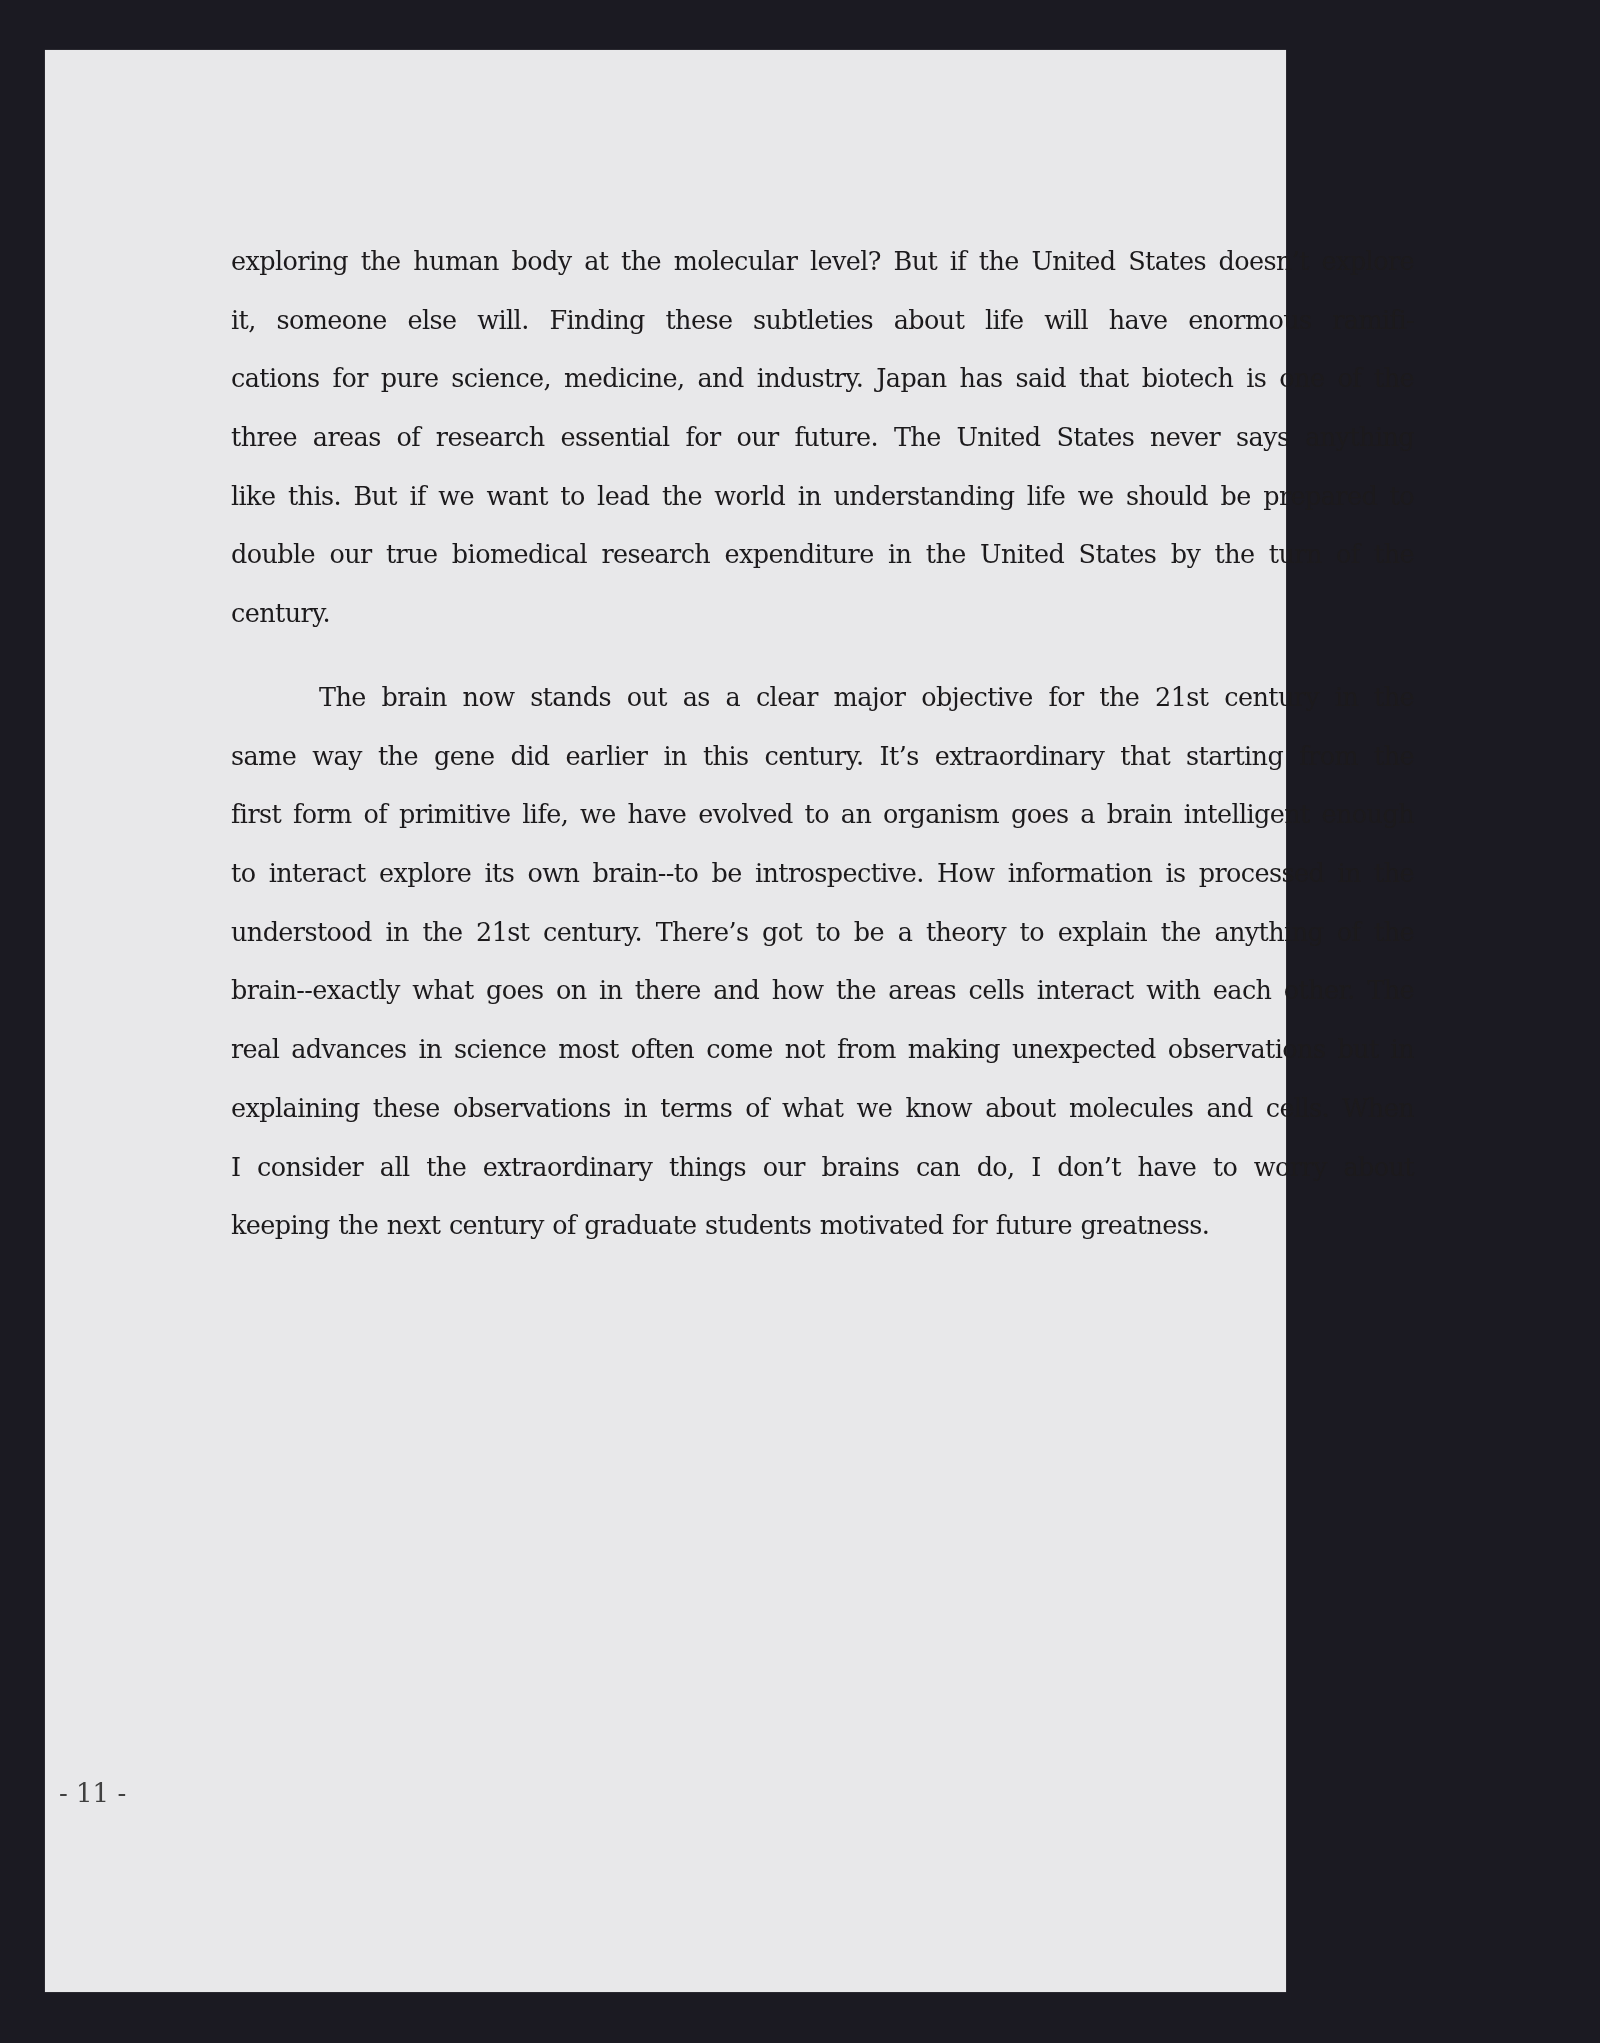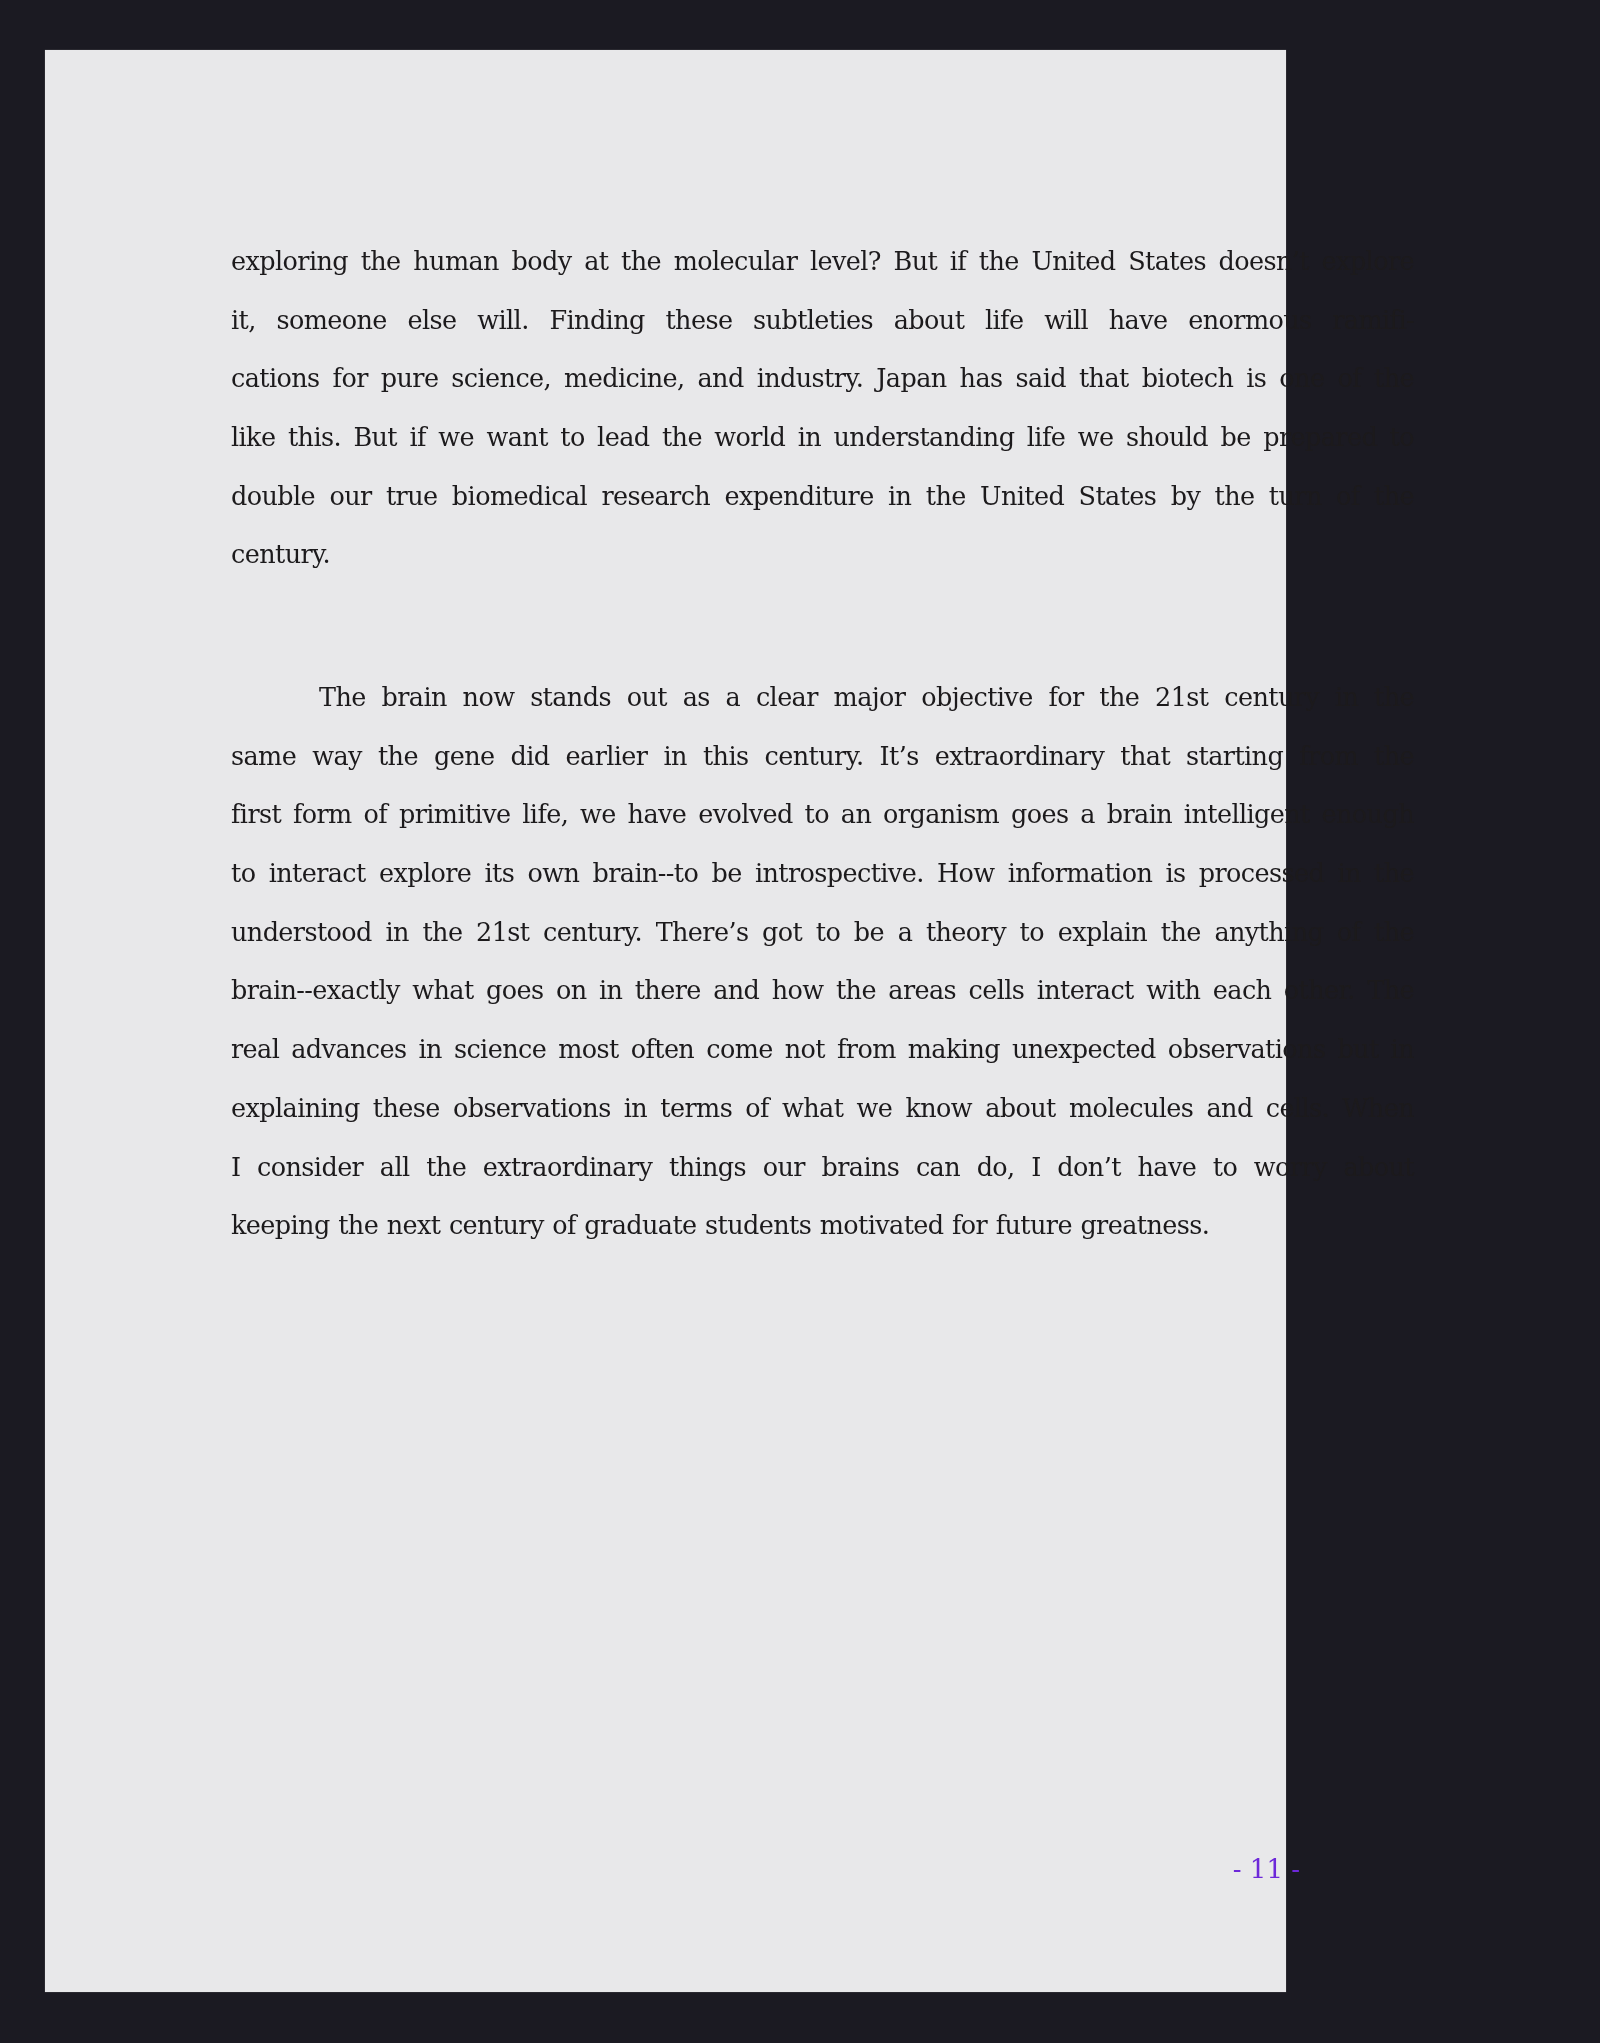--- a/index.html
+++ b/index.html
@@ -44,39 +44,40 @@
     .line.last {
       text-align-last: left;
     }
     .line.indent {
       padding-left: 88px;
     }
     #para1 { top: 182px; }
     #para2 { top: 618px; }
     .page-number {
       position: absolute;
-      top: 1804px;
+      top: 1728px;
       left: 0;
       width: 100%;
-      text-align: right;
+      text-align: left;
       font-family: "DejaVu Serif", "Liberation Serif", serif;
       font-size: 26px;
-      color: #6d28d9;
+      color: #404040;
       margin-left: 14px;
     }
   </style>
 </head>
 <body>
 
 <div class="page">
 
   <div class="text-block" id="para1">
     <span class="line">exploring the human body at the molecular level?  But if the United States doesn’t explore</span>
     <span class="line">it, someone else will.   Finding these subtleties about life will have enormous ramifi-</span>
     <span class="line">cations for pure science, medicine, and industry.  Japan has said that biotech is one of the</span>
+    <span class="line">three areas of research essential for our future.  The United States never says anything</span>
     <span class="line">like this.  But if we want to lead the world in understanding life we should be prepared to</span>
     <span class="line">double our true biomedical research expenditure in the United States by the turn of the</span>
     <span class="line last">century.</span>
   </div>
 
   <div class="text-block" id="para2">
     <span class="line indent">The brain now stands out as a clear major objective for the 21st century in the</span>
     <span class="line">same way the gene did earlier in this century.  It’s extraordinary that starting from the</span>
     <span class="line">first form of primitive life, we have evolved to an organism goes a brain intelligent enough</span>
     <span class="line">to interact explore its own brain--to be introspective.  How information is processed in the</span>

